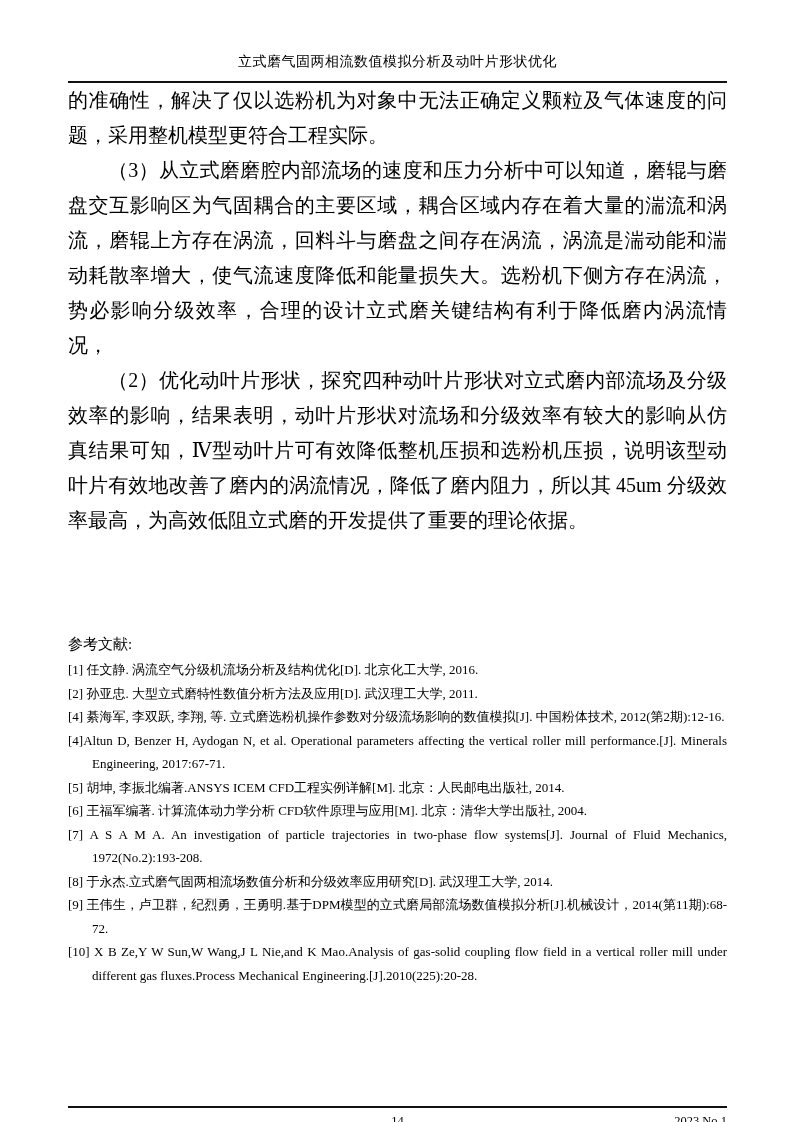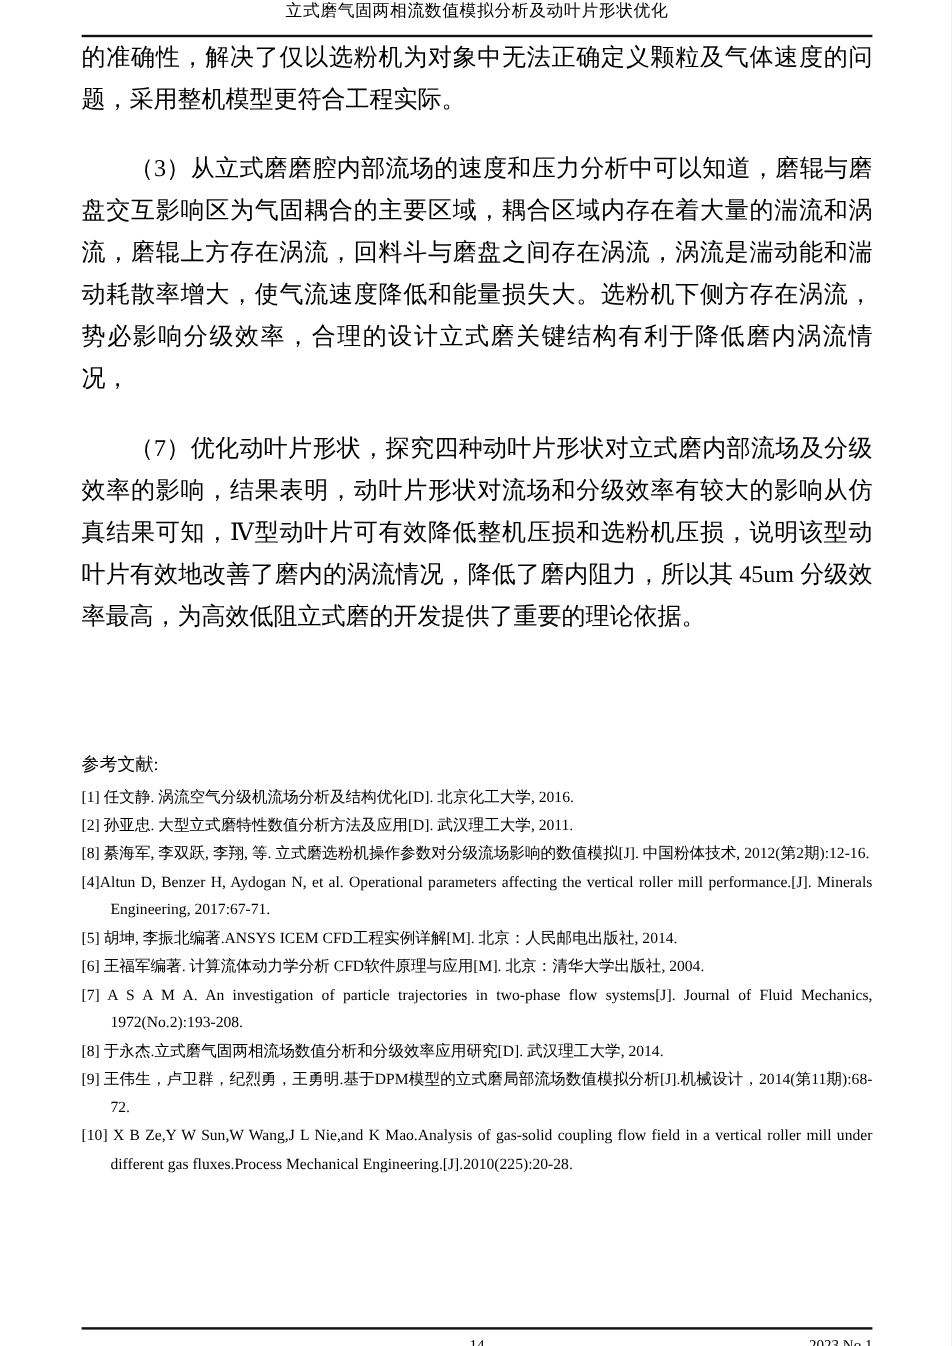--- a/index.html
+++ b/index.html
@@ -19,20 +19,21 @@
     box-sizing: border-box;
   }
   .content {
     position: absolute;
     left: 68px;
     width: 659px;
     top: 0;
   }
   
   .header {
+    padding-top: 52px;
   }
   .header-title {
     text-align: center;
     font-size: 14px;
     line-height: 20px;
     letter-spacing: 0.5px;
   }
   .header-rule {
     margin-top: 9px;
     border-bottom: 2px solid #111111;
@@ -43,21 +44,20 @@
     font-size: 20px;
     line-height: 35px;
     text-align: justify;
     text-justify: inter-ideograph;
   }
   .body-text p {
     margin: 0;
   }
   .body-text p.indent {
     text-indent: 2em;
-    margin-top: 23px;
   }
   
   .references {
     margin-top: 96px;
   }
   .ref-heading {
     font-size: 15px;
     font-weight: normal;
     line-height: 20px;
     margin-bottom: 4px;
@@ -109,29 +109,29 @@
   <div class="content">
 
     <div class="header">
       <div class="header-title">立式磨气固两相流数值模拟分析及动叶片形状优化</div>
       <div class="header-rule"></div>
     </div>
 
     <div class="body-text">
       <p>的准确性，解决了仅以选粉机为对象中无法正确定义颗粒及气体速度的问题，采用整机模型更符合工程实际。</p>
       <p class="indent">（3）从立式磨磨腔内部流场的速度和压力分析中可以知道，磨辊与磨盘交互影响区为气固耦合的主要区域，耦合区域内存在着大量的湍流和涡流，磨辊上方存在涡流，回料斗与磨盘之间存在涡流，涡流是湍动能和湍动耗散率增大，使气流速度降低和能量损失大。选粉机下侧方存在涡流，势必影响分级效率，合理的设计立式磨关键结构有利于降低磨内涡流情况，</p>
-      <p class="indent">（7）优化动叶片形状，探究四种动叶片形状对立式磨内部流场及分级效率的影响，结果表明，动叶片形状对流场和分级效率有较大的影响从仿真结果可知，Ⅳ型动叶片可有效降低整机压损和选粉机压损，说明该型动叶片有效地改善了磨内的涡流情况，降低了磨内阻力，所以其 45um 分级效率最高，为高效低阻立式磨的开发提供了重要的理论依据。</p>
+      <p class="indent">（2）优化动叶片形状，探究四种动叶片形状对立式磨内部流场及分级效率的影响，结果表明，动叶片形状对流场和分级效率有较大的影响从仿真结果可知，Ⅳ型动叶片可有效降低整机压损和选粉机压损，说明该型动叶片有效地改善了磨内的涡流情况，降低了磨内阻力，所以其 45um 分级效率最高，为高效低阻立式磨的开发提供了重要的理论依据。</p>
     </div>
 
     <div class="references">
       <div class="ref-heading">参考文献:</div>
       <div class="ref-list">
         <p>[1] 任文静. 涡流空气分级机流场分析及结构优化[D]. 北京化工大学, 2016.</p>
         <p>[2] 孙亚忠. 大型立式磨特性数值分析方法及应用[D]. 武汉理工大学, 2011.</p>
-        <p>[8] 綦海军, 李双跃, 李翔, 等. 立式磨选粉机操作参数对分级流场影响的数值模拟[J]. 中国粉体技术, 2012(第2期):12-16.</p>
+        <p>[4] 綦海军, 李双跃, 李翔, 等. 立式磨选粉机操作参数对分级流场影响的数值模拟[J]. 中国粉体技术, 2012(第2期):12-16.</p>
         <p>[4]Altun D, Benzer H, Aydogan N, et al. Operational parameters affecting the vertical roller mill performance.[J]. Minerals Engineering, 2017:67-71.</p>
         <p>[5] 胡坤, 李振北编著.ANSYS ICEM CFD工程实例详解[M]. 北京：人民邮电出版社, 2014.</p>
         <p>[6] 王福军编著. 计算流体动力学分析 CFD软件原理与应用[M]. 北京：清华大学出版社, 2004.</p>
         <p>[7] A S A M A. An investigation of particle trajectories in two-phase flow systems[J]. Journal of Fluid Mechanics, 1972(No.2):193-208.</p>
         <p>[8] 于永杰.立式磨气固两相流场数值分析和分级效率应用研究[D]. 武汉理工大学, 2014.</p>
         <p>[9] 王伟生，卢卫群，纪烈勇，王勇明.基于DPM模型的立式磨局部流场数值模拟分析[J].机械设计，2014(第11期):68-72.</p>
         <p>[10] X B Ze,Y W Sun,W Wang,J L Nie,and K Mao.Analysis of gas-solid coupling flow field in a vertical roller mill under different gas fluxes.Process Mechanical Engineering.[J].2010(225):20-28.</p>
       </div>
     </div>
 

